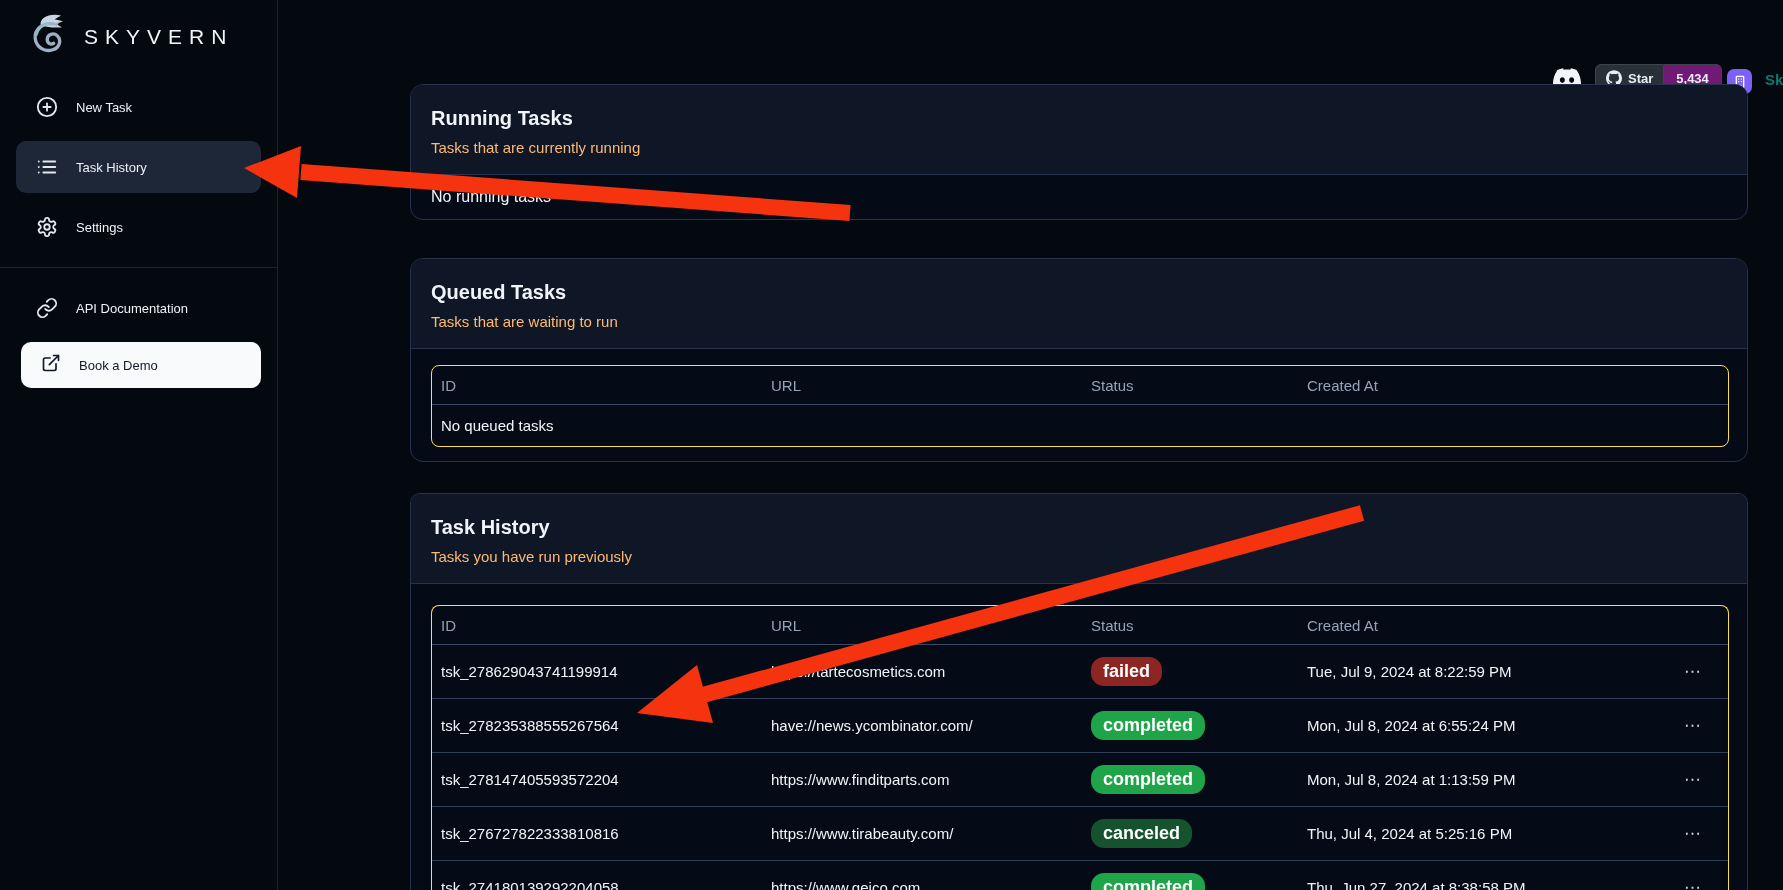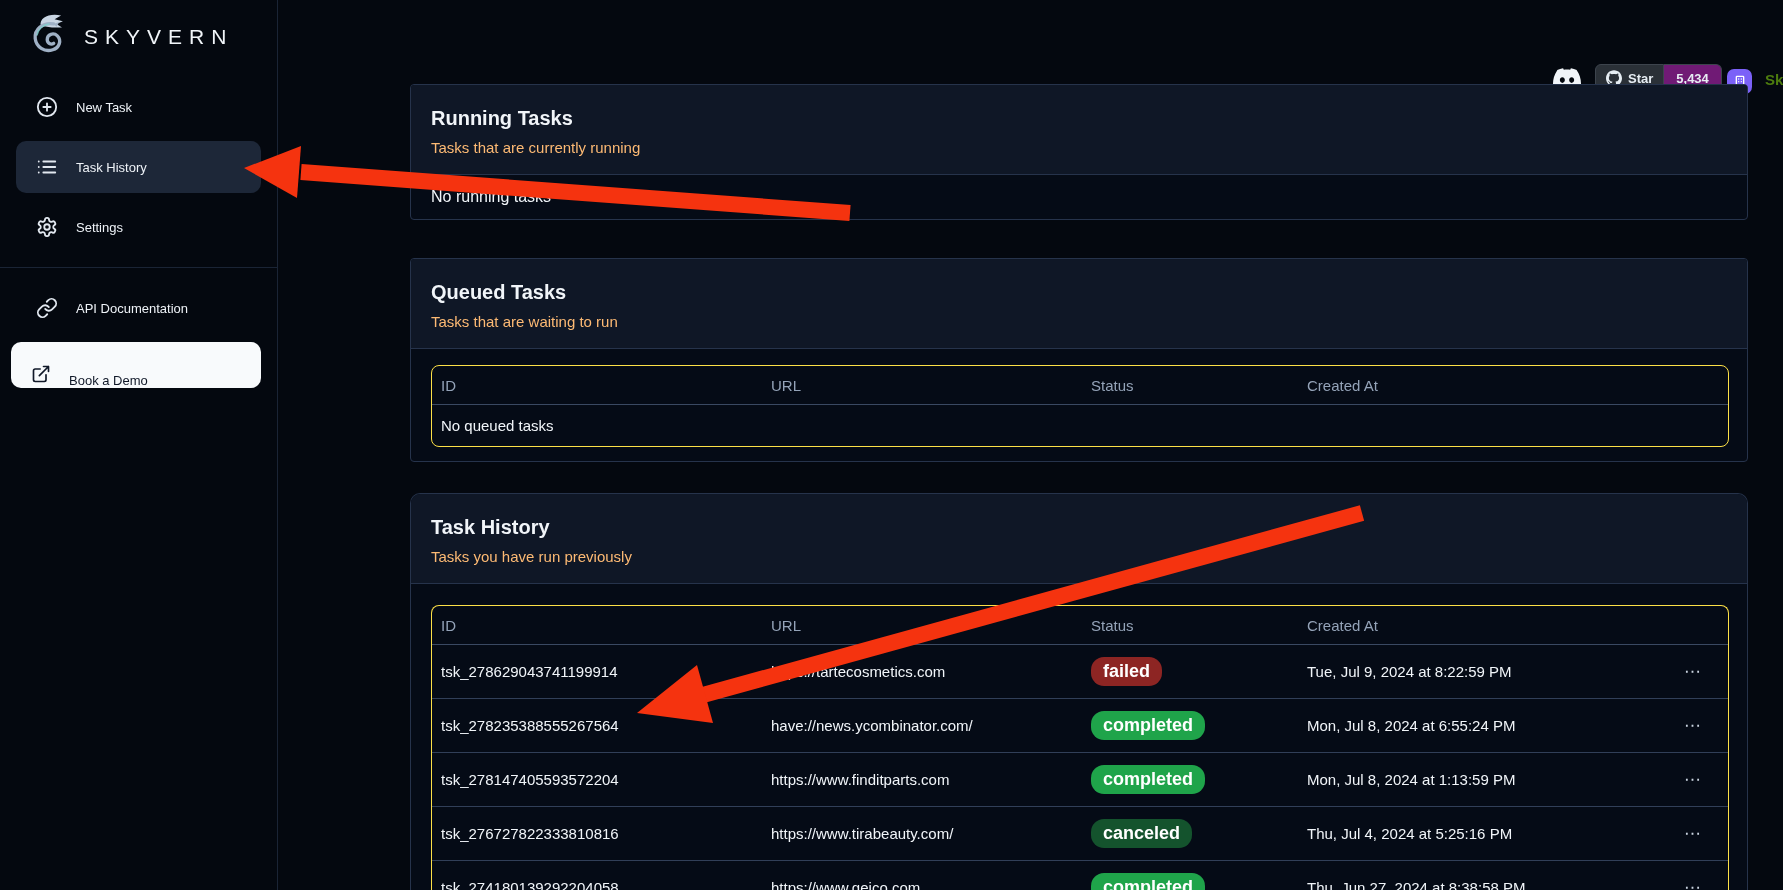--- a/index.html
+++ b/index.html
@@ -11,43 +11,43 @@
            background:#04080f;border-right:1px solid #1a2435;box-sizing:border-box;}
   .logo{display:flex;align-items:center;gap:10px;padding:6px 0 0 26px;height:62px;}
   .logo-text{font-size:21px;letter-spacing:7px;color:#f1f5f9;font-weight:400;}
   .nav{position:absolute;top:81px;left:0;right:0;}
   .nav-item{display:flex;align-items:center;gap:18px;height:52px;margin:0 16px 8px 16px;
             padding-left:20px;border-radius:10px;cursor:pointer;}
   .nav-item.active{background:#1d2738;}
   .nav-item .icn{width:22px;height:22px;flex:0 0 22px;display:flex;align-items:center;justify-content:center;}
   .nav-label{font-size:13px;color:#eef2f7;}
   .nav-divider{border:none;border-top:1px solid #1a2435;margin:14px 0 14px 0;}
-  .cta{display:flex;align-items:flex-end;gap:18px;height:46px;margin:8px 16px 0 11px;
+  .cta{display:flex;align-items:center;gap:18px;height:46px;margin:8px 16px 0 21px;
        padding-left:20px;border-radius:10px;background:#f8fafc;color:#101828;cursor:pointer;}
   .cta .nav-label{color:#101828;}
   svg.line-ic{stroke:#e2e8f0;stroke-width:2;fill:none;stroke-linecap:round;stroke-linejoin:round;}
   .cta svg.line-ic{stroke:#101828;}
 
   
   .topbar{position:absolute;left:278px;top:0;right:8px;height:62px;margin-top:48px;}
   .discord{position:absolute;left:1275px;top:17px;width:28px;height:28px;cursor:pointer;}
   .gh{position:absolute;left:1317px;top:16px;height:28px;display:flex;font-size:13px;font-weight:bold;
       color:#e6edf3;cursor:pointer;}
   .gh-star{display:flex;align-items:center;gap:6px;padding:0 10px;background:#2a3037;
            border:1px solid #3d444d;border-radius:6px 0 0 6px;}
   .gh-count{display:flex;align-items:center;padding:0 12px;background:#701a75;
             border:1px solid #3d444d;border-left:none;border-radius:0 6px 6px 0;}
   .avatar{position:absolute;left:1449px;top:21px;width:25px;height:25px;border-radius:7px;
           background:#7b61f8;display:flex;align-items:center;justify-content:center;cursor:pointer;}
-  .user-name{position:absolute;left:1487px;top:23px;font-size:15px;font-weight:bold;color:#4d7c0f;
+  .user-name{position:absolute;left:1487px;top:23px;font-size:15px;font-weight:bold;color:#0f766e;
              width:18px;overflow:hidden;white-space:nowrap;}
 
   
   .card{position:absolute;left:410px;width:1338px;box-sizing:border-box;
-        border:1px solid #26334b;border-radius:4px;background:#050b16;overflow:hidden;}
+        border:1px solid #26334b;border-radius:13px;background:#050b16;overflow:hidden;}
   .card-head{background:#0f1726;padding:20px 20px 16px 20px;border-bottom:1px solid #26334b;}
   .card-title{font-size:20px;font-weight:bold;line-height:26px;}
   .card-sub{font-size:15px;line-height:20px;margin-top:7px;color:#fdba74;}
   .empty-row{height:44px;display:flex;align-items:center;padding-left:20px;font-size:16px;color:#f1f5f9;}
 
   .tbl{margin:16px 18px 14px 20px;border:1px solid #fde047;border-radius:8px;overflow:hidden;
        background:#050b16;}
   .trow{display:grid;grid-template-columns:330px 320px 216px 1fr 70px;align-items:center;}
   .trow.head{height:38px;border-bottom:1px solid #3a4962;}
   .trow.body{height:53px;border-bottom:1px solid #313f58;cursor:pointer;}

